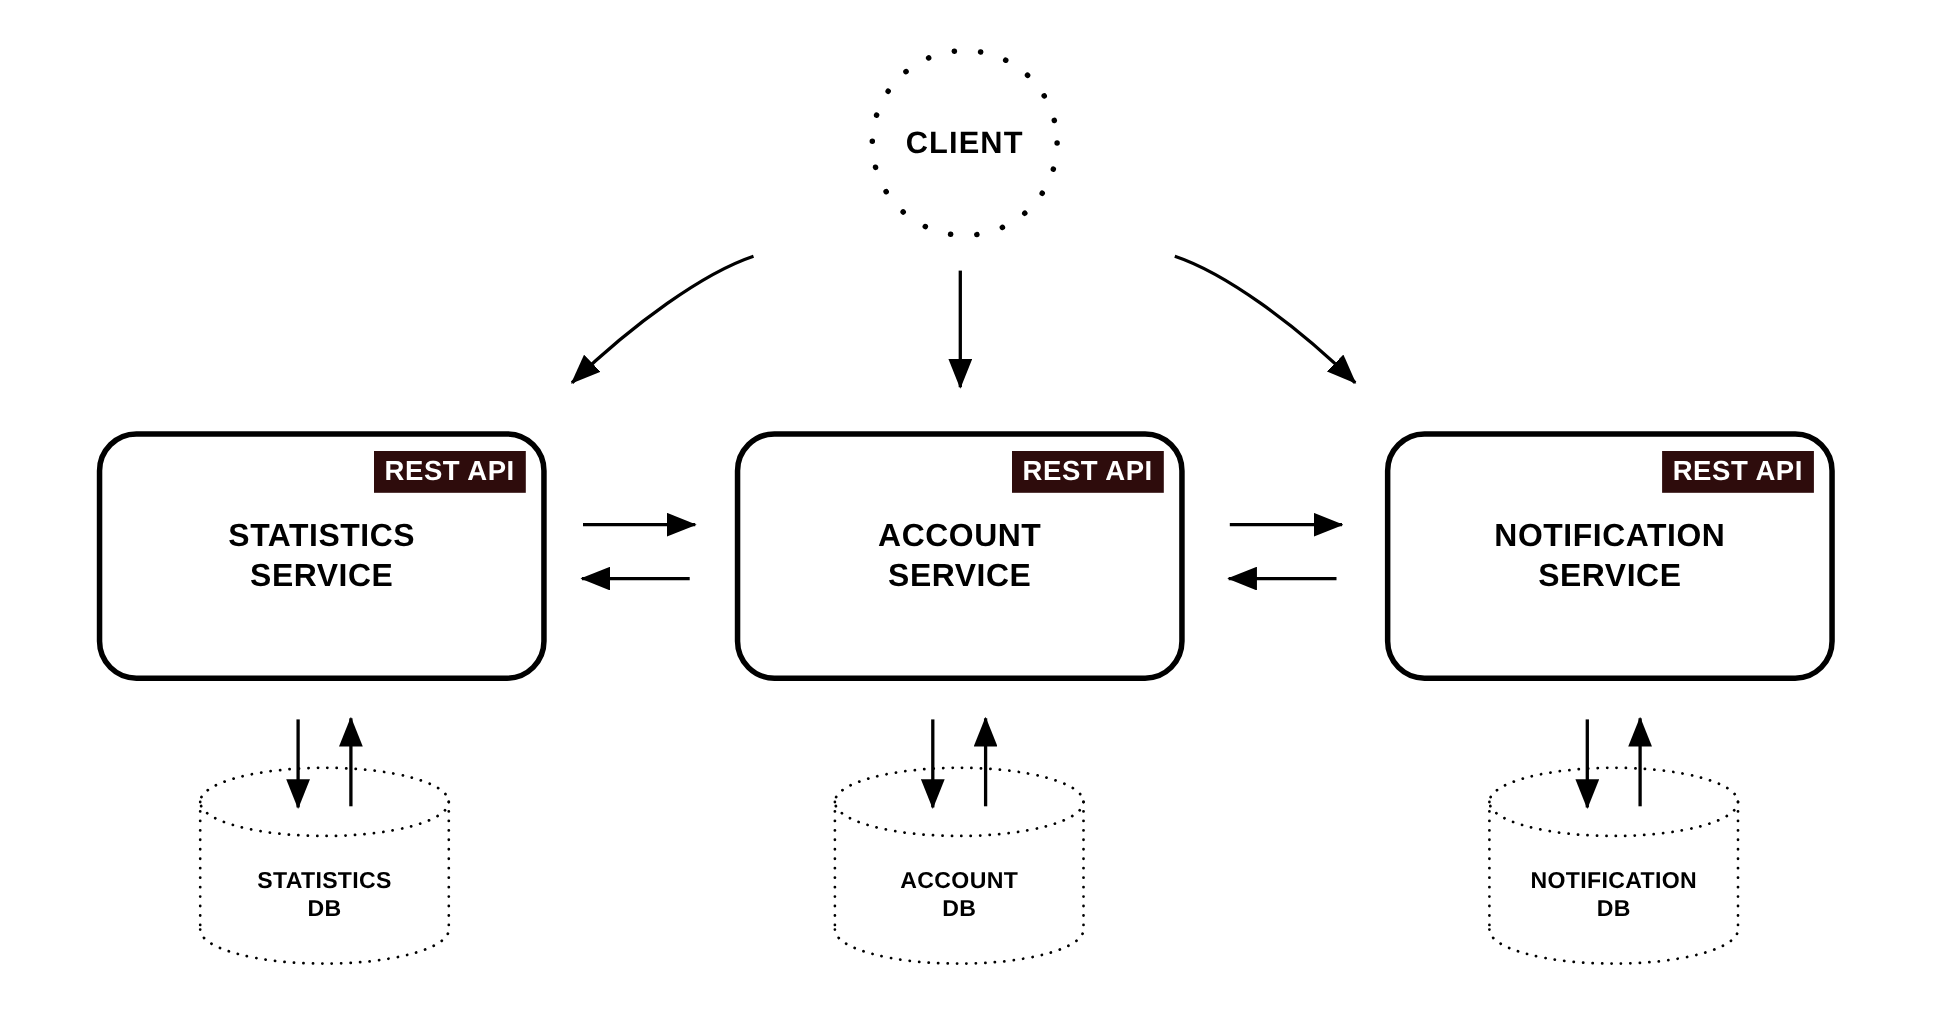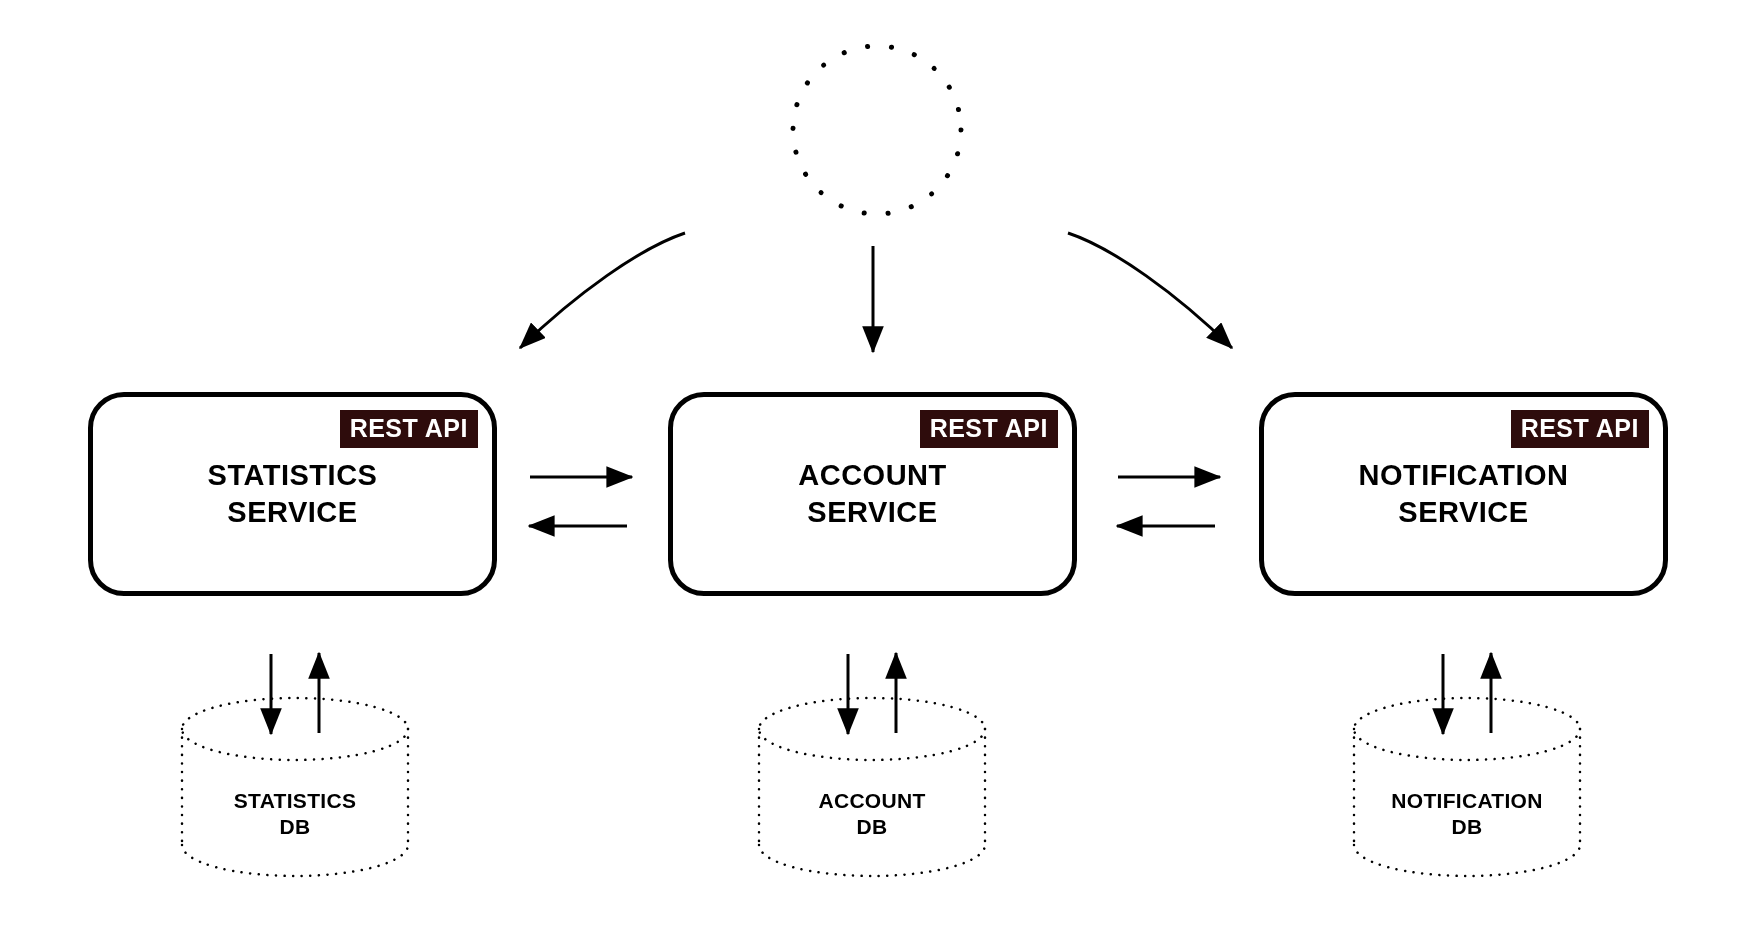--- a/index.html
+++ b/index.html
@@ -19,21 +19,21 @@
   .canvas { position: relative; width: 1760px; height: 930px; overflow: hidden; }
   .canvas > svg { position: absolute; left: 0; top: 0; }
 
   .client-label {
     position: absolute; left: 793px; top: 46px; width: 168px; height: 168px;
     display: flex; align-items: center; justify-content: center;
     font-size: 28px; font-weight: bold; letter-spacing: 1px;
   }
 
   .service-box {
-    position: absolute; top: 392px; height: 204px; width: 409px;
+    position: absolute; top: 392px; height: 227px; width: 409px;
     border: 5px solid var(--ink); border-radius: 36px;
     background: #ffffff;
     display: flex; align-items: center; justify-content: center;
   }
   .service-box .badge {
     position: absolute; top: 13px; right: 14px;
     background: var(--badge-bg); color: var(--badge-text);
     font-size: 25px; font-weight: bold; letter-spacing: 0.5px;
     padding: 3px 10px 5px 10px; line-height: 30px;
   }
@@ -103,20 +103,21 @@
     </g>
 
     <g>
       <ellipse class="dotted-shape" cx="1467" cy="729" rx="113" ry="31"></ellipse>
       <path class="dotted-shape" d="M1354 729 V845"></path>
       <path class="dotted-shape" d="M1580 729 V845"></path>
       <path class="dotted-shape" d="M1354 845 A113 31 0 0 0 1580 845"></path>
     </g>
   </svg>
 
+  <div class="client-label">CLIENT</div>
 
   <div class="service-box" style="left:88px">
     <div class="badge">REST API</div>
     <div class="service-title">STATISTICS
 SERVICE</div>
   </div>
 
   <div class="service-box" style="left:668px">
     <div class="badge">REST API</div>
     <div class="service-title">ACCOUNT

